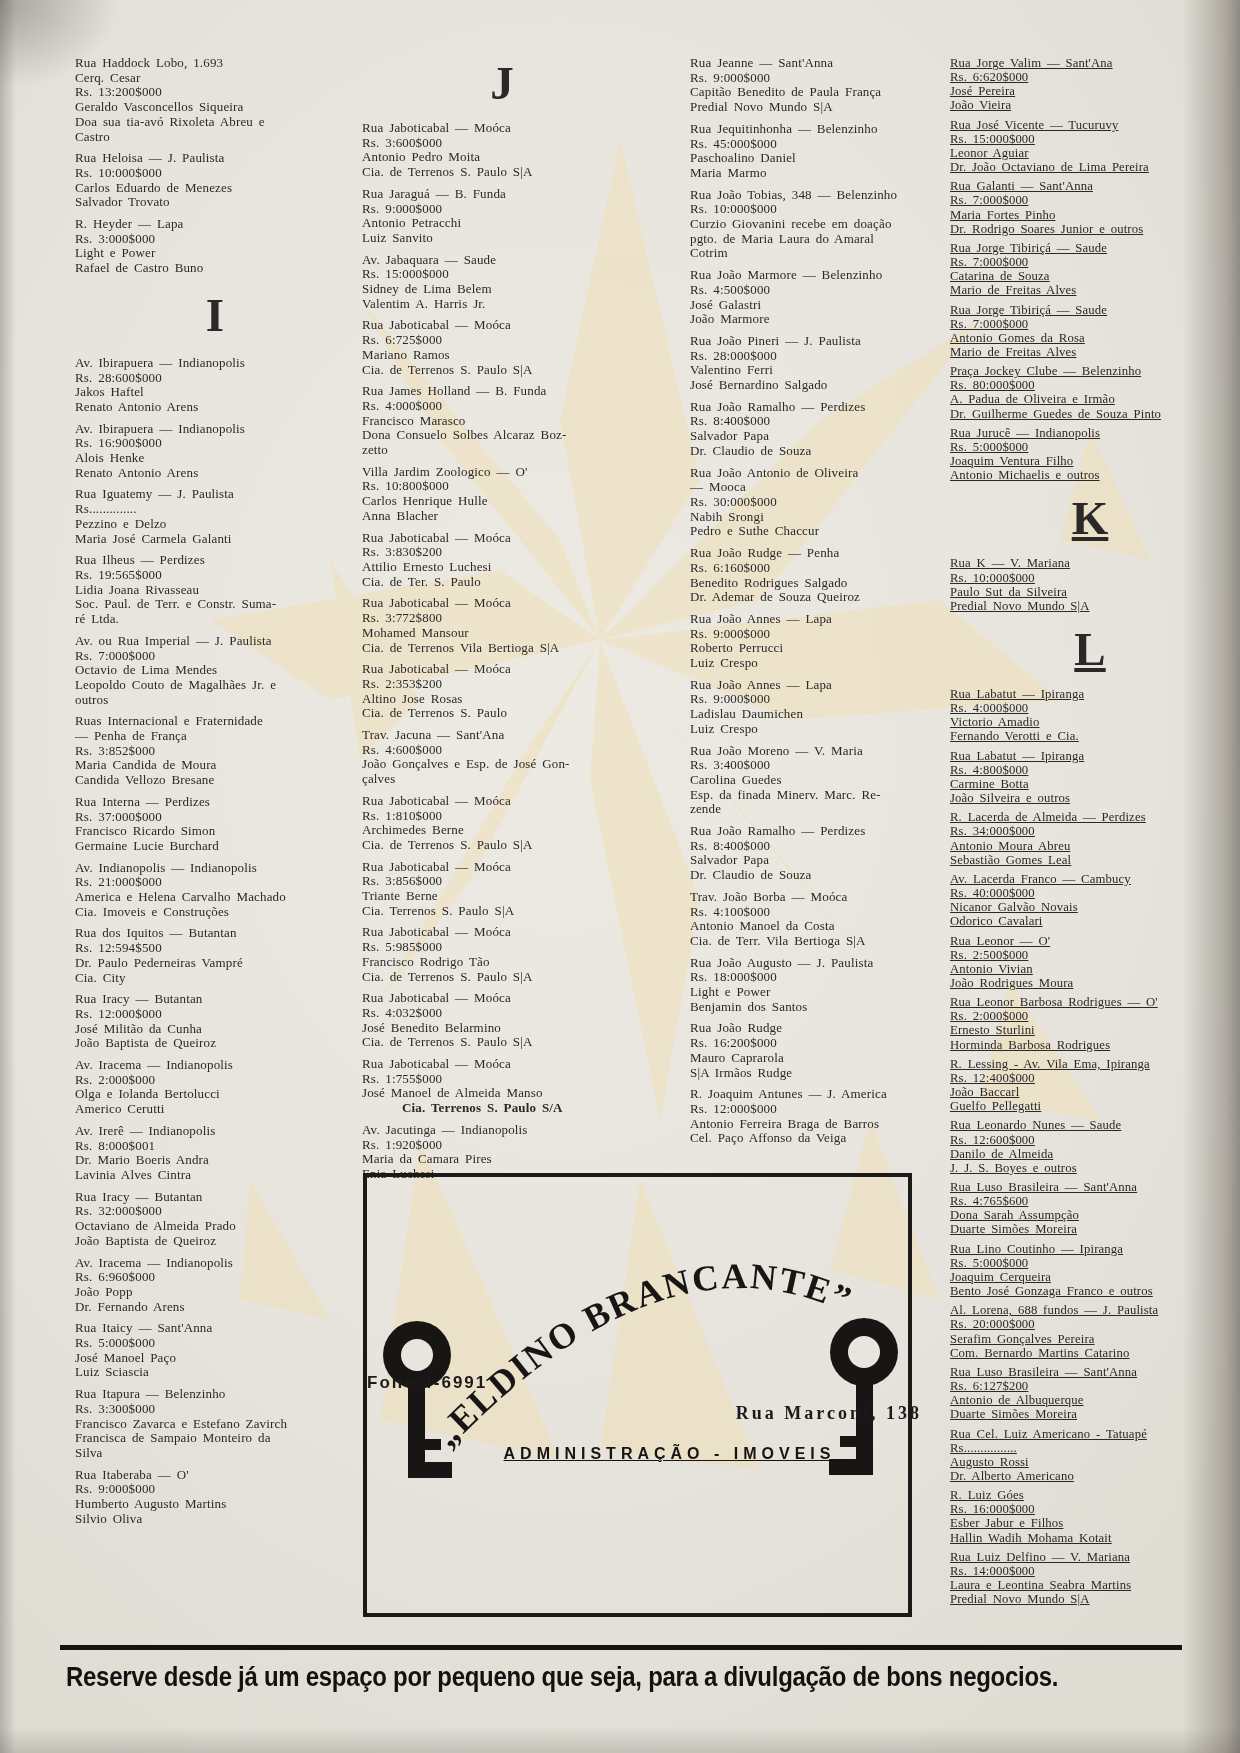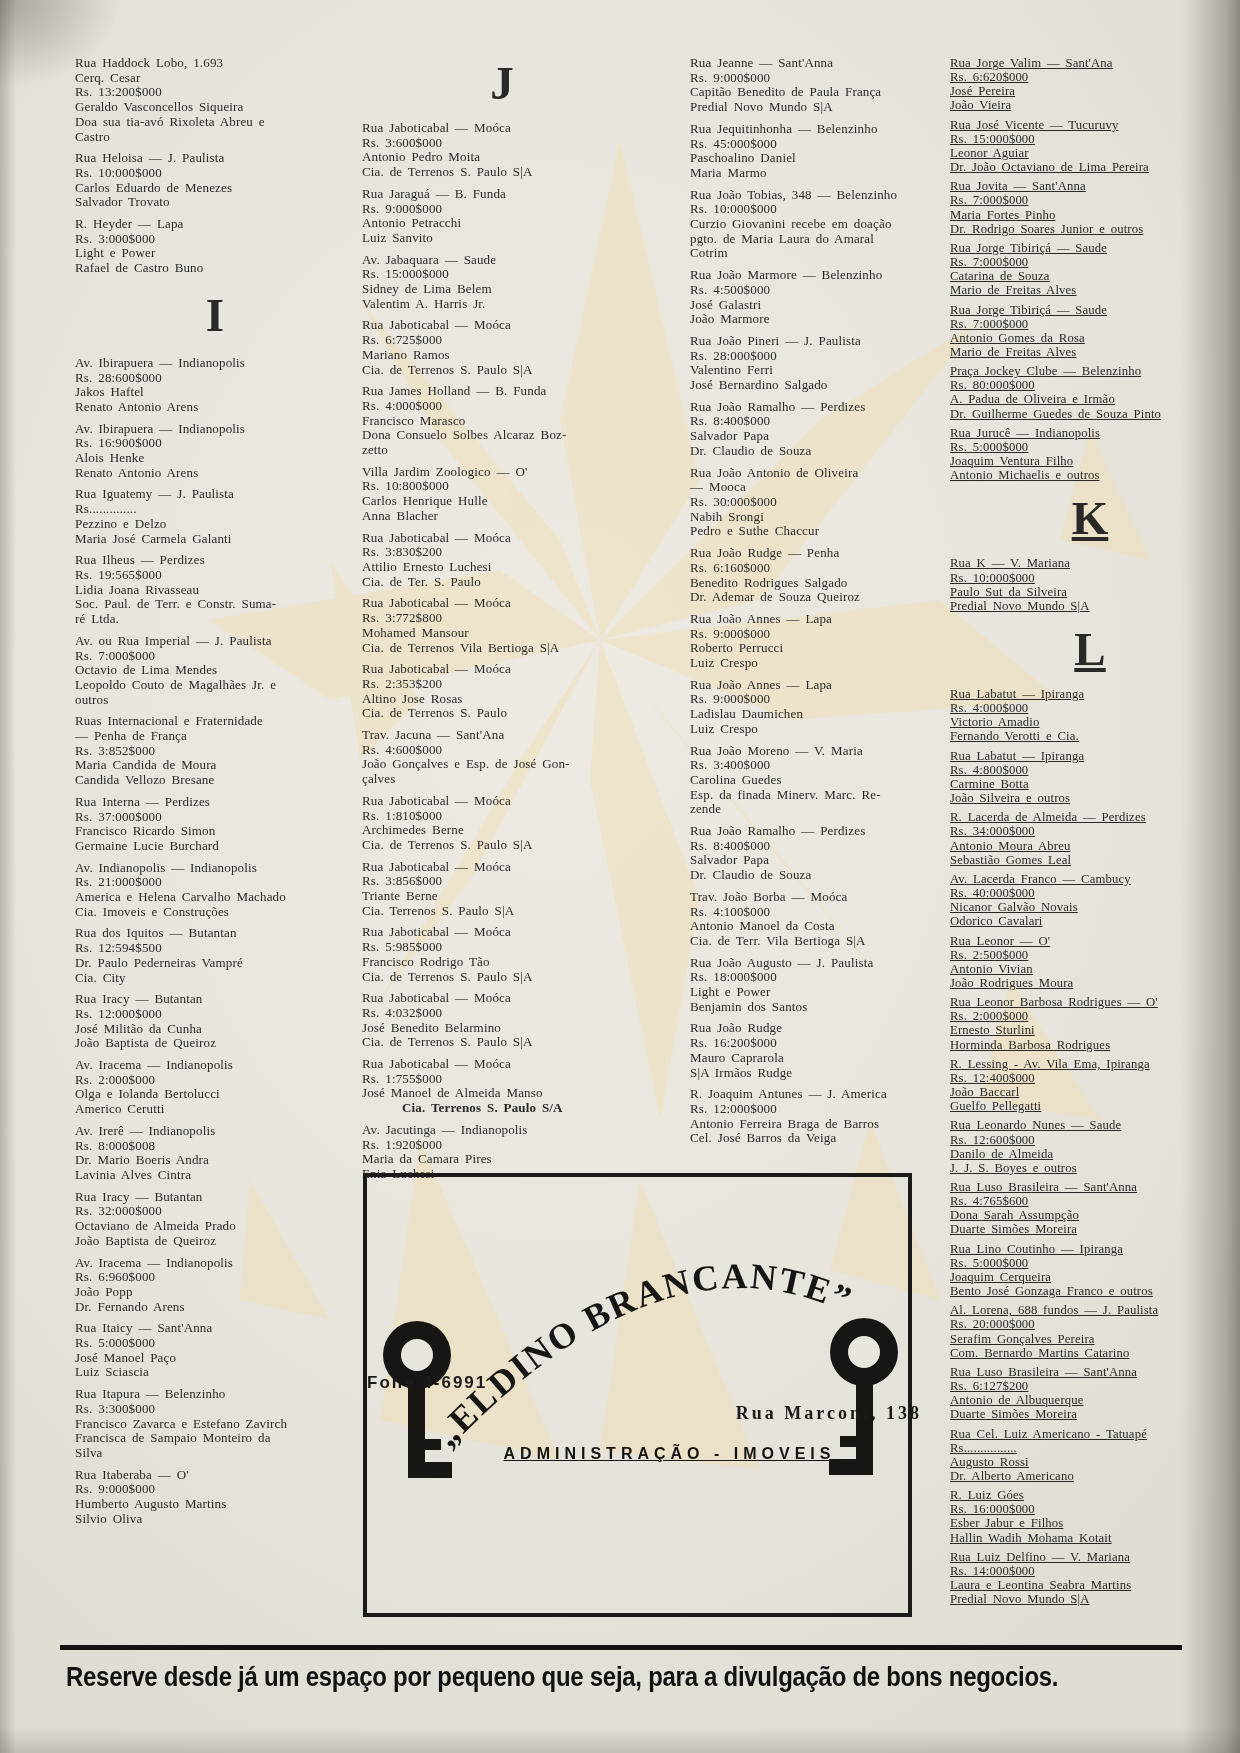--- a/index.html
+++ b/index.html
@@ -151,21 +151,21 @@
         <div class="line">João Baptista de Queiroz</div>
       </div>
       <div class="entry">
         <div class="line">Av. Iracema — Indianopolis</div>
         <div class="line">Rs. 2:000$000</div>
         <div class="line">Olga e Iolanda Bertolucci</div>
         <div class="line">Americo Cerutti</div>
       </div>
       <div class="entry">
         <div class="line">Av. Irerê — Indianopolis</div>
-        <div class="line">Rs. 8:000$008</div>
+        <div class="line">Rs. 8:000$001</div>
         <div class="line">Dr. Mario Boeris Andra</div>
         <div class="line">Lavinia Alves Cintra</div>
       </div>
       <div class="entry">
         <div class="line">Rua Iracy — Butantan</div>
         <div class="line">Rs. 32:000$000</div>
         <div class="line">Octaviano de Almeida Prado</div>
         <div class="line">João Baptista de Queiroz</div>
       </div>
       <div class="entry">
@@ -385,38 +385,38 @@
       <div class="entry">
         <div class="line">Rua João Rudge</div>
         <div class="line">Rs. 16:200$000</div>
         <div class="line">Mauro Caprarola</div>
         <div class="line">S|A Irmãos Rudge</div>
       </div>
       <div class="entry">
         <div class="line">R. Joaquim Antunes — J. America</div>
         <div class="line">Rs. 12:000$000</div>
         <div class="line">Antonio Ferreira Braga de Barros</div>
-        <div class="line">Cel. José Barros da Veiga</div>
+        <div class="line">Cel. Paço Affonso da Veiga</div>
       </div>
     </div>
   <div class="col" id="col4">
       <div class="entry">
         <div class="line">Rua Jorge Valim — Sant'Ana</div>
         <div class="line">Rs. 6:620$000</div>
         <div class="line">José Pereira</div>
         <div class="line">João Vieira</div>
       </div>
       <div class="entry">
         <div class="line">Rua José Vicente — Tucuruvy</div>
         <div class="line">Rs. 15:000$000</div>
         <div class="line">Leonor Aguiar</div>
         <div class="line">Dr. João Octaviano de Lima Pereira</div>
       </div>
       <div class="entry">
-        <div class="line">Rua Jovita — Sant'Anna</div>
+        <div class="line">Rua Galanti — Sant'Anna</div>
         <div class="line">Rs. 7:000$000</div>
         <div class="line">Maria Fortes Pinho</div>
         <div class="line">Dr. Rodrigo Soares Junior e outros</div>
       </div>
       <div class="entry">
         <div class="line">Rua Jorge Tibiriçá — Saude</div>
         <div class="line">Rs. 7:000$000</div>
         <div class="line">Catarina de Souza</div>
         <div class="line">Mario de Freitas Alves</div>
       </div>

